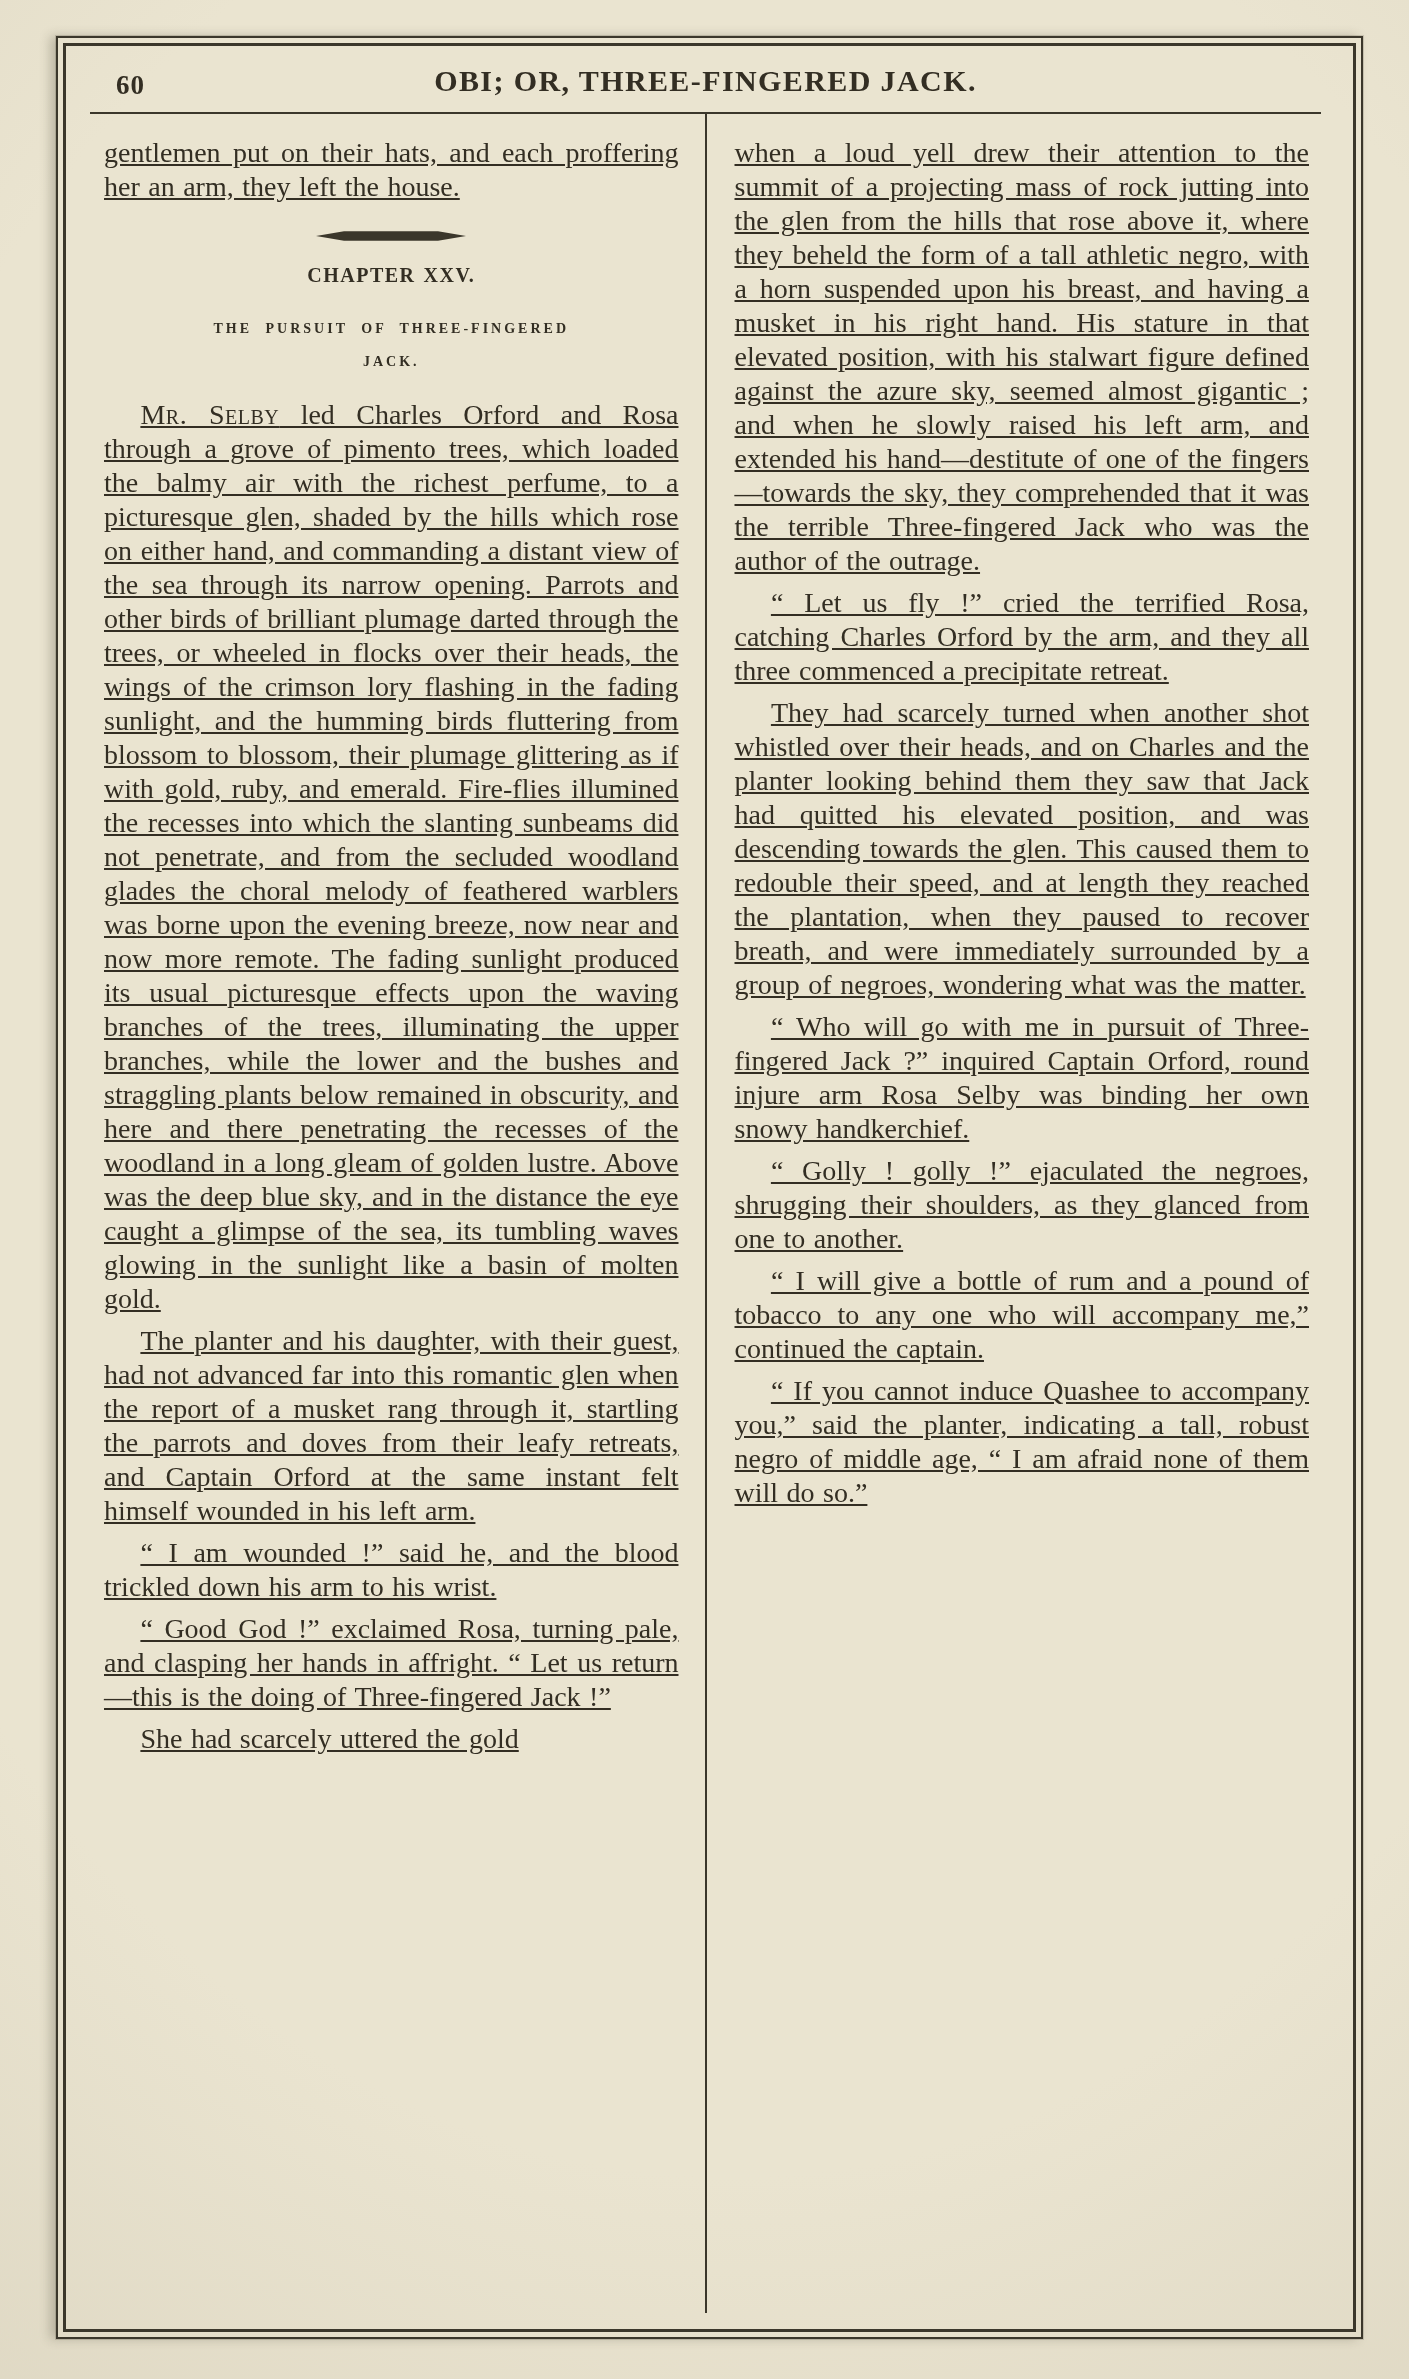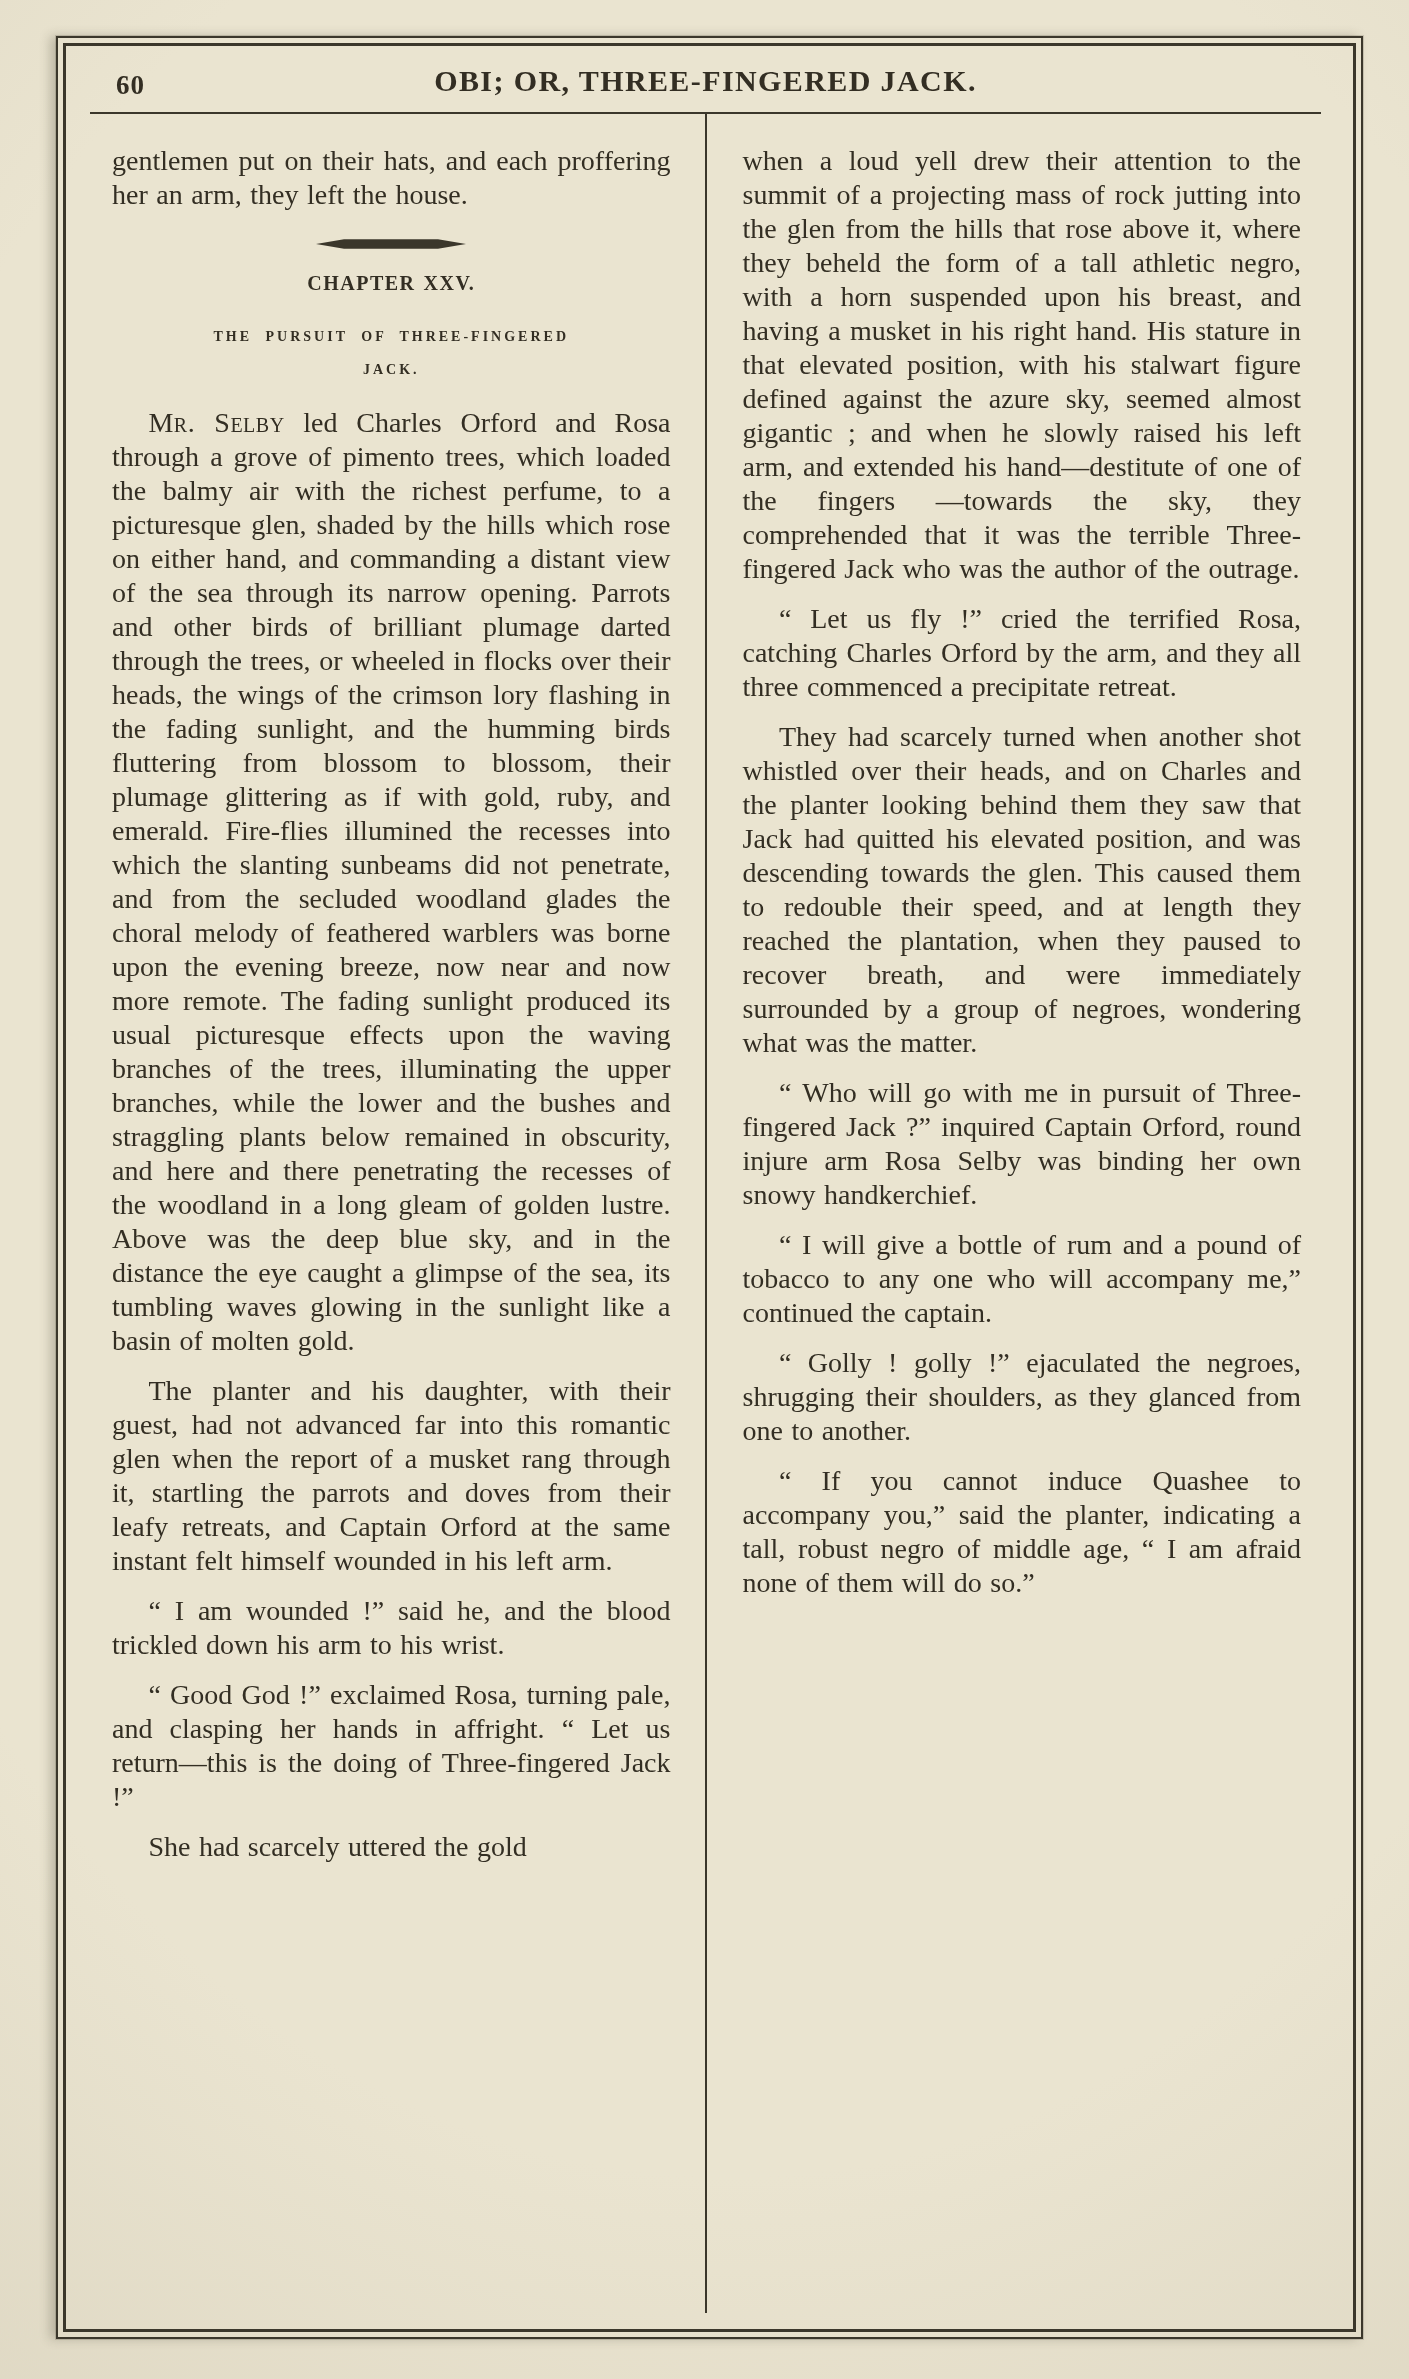--- a/index.html
+++ b/index.html
@@ -53,21 +53,21 @@
     padding: 6px 18px 0 6px;
     font-size: 28px; line-height: 34px;
     text-align: justify; word-spacing: 1.5px;
     hyphens: auto; -webkit-hyphens: auto;
   }
   .column-right { padding: 6px 4px 0 20px; }
   .col-divider {
     flex: 0 0 2px; margin-top: -8px;
     background: var(--frame-ink, #3b372b);
   }
-  .para { margin: 16px; }
+  .para { margin: 8px; text-decoration: underline; }
   .para.indent { text-indent: 1.3em; }
   .lead-smallcaps { font-variant: small-caps; letter-spacing: .5px; }
   .ornament { display: flex; justify-content: center; margin: 26px 0 16px; color: var(--frame-ink, #3b372b); }
   .ornament svg { display: block; }
   .chapter-heading {
     margin: 0 0 20px; text-align: center;
     font-size: 20px; font-weight: bold; letter-spacing: 1.5px;
   }
   .chapter-subtitle {
     margin: 0 0 20px; text-align: center;
@@ -117,22 +117,22 @@
         </div>
 
         <div class="col-divider"></div>
 
         <div class="column column-right">
           <div>
               <p class="para">when a loud yell drew their attention to the summit of a projecting mass of rock jutting into the glen from the hills that rose above it, where they beheld the form of a tall athletic negro, with a horn suspended upon his breast, and having a musket in his right hand. His stature in that elevated position, with his stalwart figure defined against the azure sky, seemed almost gigantic ; and when he slowly raised his left arm, and extended his hand—destitute of one of the fingers —towards the sky, they comprehended that it was the terrible Three-fingered Jack who was the author of the outrage.</p>
               <p class="para indent">“ Let us fly !” cried the terrified Rosa, catching Charles Orford by the arm, and they all three commenced a precipitate retreat.</p>
               <p class="para indent">They had scarcely turned when another shot whistled over their heads, and on Charles and the planter looking behind them they saw that Jack had quitted his elevated position, and was descending towards the glen. This caused them to redouble their speed, and at length they reached the plantation, when they paused to recover breath, and were immediately surrounded by a group of negroes, wondering what was the matter.</p>
               <p class="para indent">“ Who will go with me in pursuit of Three-fingered Jack ?” inquired Captain Orford, round injure arm Rosa Selby was binding her own snowy handkerchief.</p>
+              <p class="para indent">“ Golly ! golly !” ejaculated the negroes, shrugging their shoulders, as they glanced from one to another.</p>
               <p class="para indent">“ I will give a bottle of rum and a pound of tobacco to any one who will accompany me,” continued the captain.</p>
-              <p class="para indent">“ Golly ! golly !” ejaculated the negroes, shrugging their shoulders, as they glanced from one to another.</p>
               <p class="para indent">“ If you cannot induce Quashee to accompany you,” said the planter, indicating a tall, robust negro of middle age, “ I am afraid none of them will do so.”</p>
             </div>
         </div>
 
       </div>
     </div>
   </div>
 </div>
 
 </body></html>

